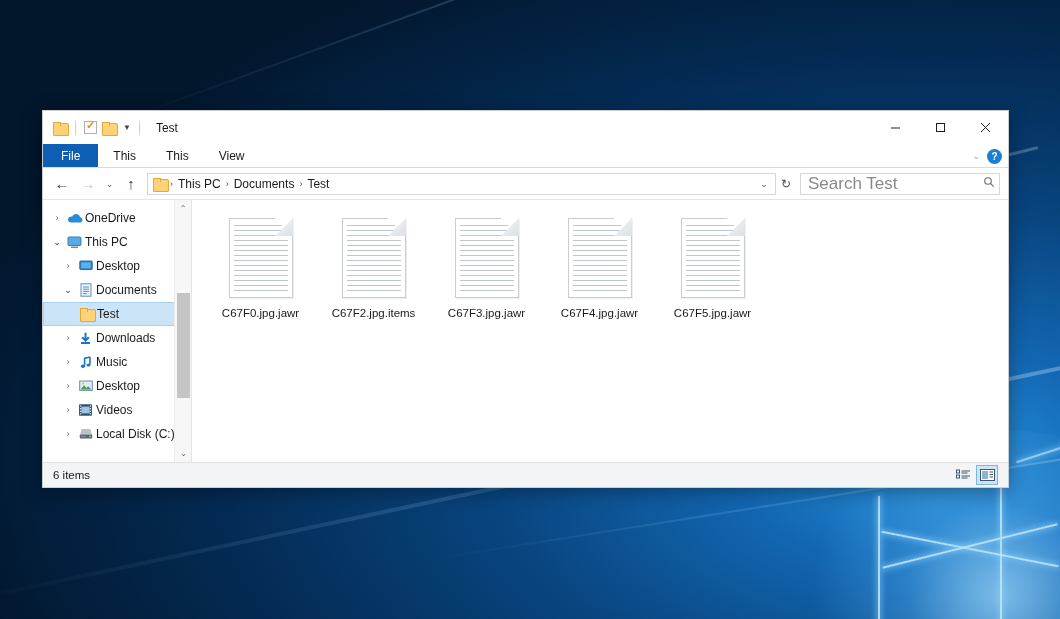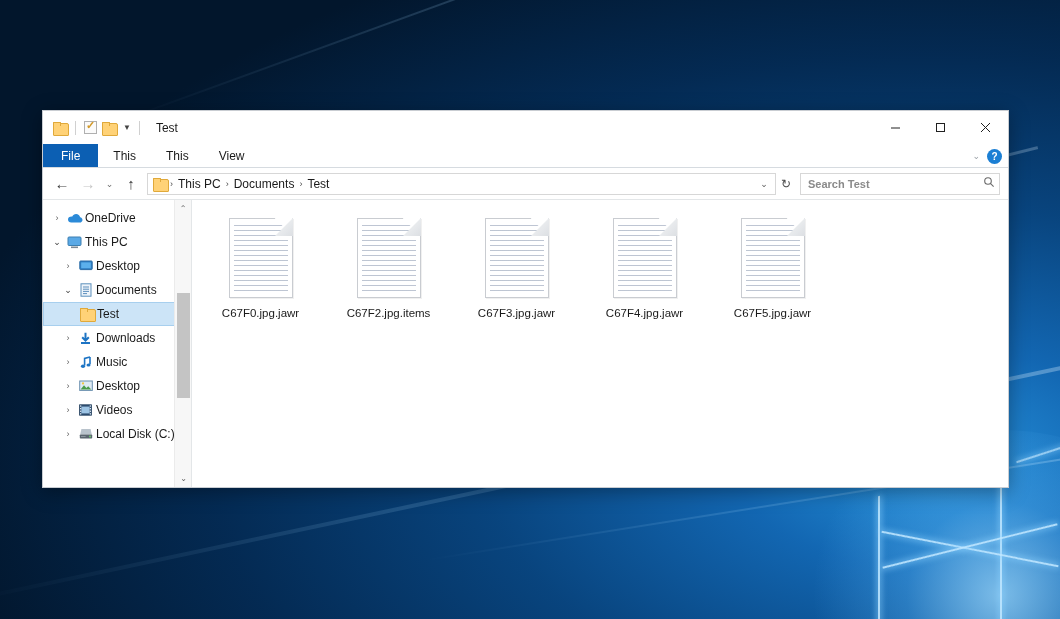--- a/index.html
+++ b/index.html
@@ -117,21 +117,21 @@
     font-size:12px; color:#1a1a1a;
   }
   .crumb { padding:0 4px; color:#1a1a1a; }
   .crumb-sep { color:#4a4a4a; font-size:9px; padding:0 1px; }
   .addr-spacer { flex:1; }
   .addr-caret { width:18px; text-align:center; font-size:9px; color:#5a5a5a; }
   .refresh { width:20px; text-align:center; font-size:12px; color:#4a4a4a; }
   .searchbox {
     width:200px; height:22px; border:1px solid #d7d7d7; background:#fff;
     display:flex; align-items:center; padding:0 4px 0 7px; margin-left:4px;
-    font-size:11px; color:#8a8a8a; justify-content:space-between;font-weight:bold;
+    font-size:17px; color:#8a8a8a; justify-content:space-between;
   }
   .search-ico { color:#6a6a6a; font-size:12px; }
 
   
   .wbody { flex:1; display:flex; min-height:0; border-top:1px solid #e3e6e8; }
 
   
   .navpane {
     width:149px; flex:0 0 149px; background:#ffffff; position:relative;
     border-right:1px solid #e3e6e8; padding-top:6px; overflow:hidden;
@@ -156,21 +156,21 @@
     height:17px; display:flex; align-items:center; justify-content:center;
     font-size:8px; color:#606060;
   }
   .sb-arrow.bottom { position:absolute; bottom:0; width:17px; }
   .sb-thumb {
     position:absolute; left:2px; top:93px; width:13px; height:105px; background:#c4c4c4;
   }
 
   
   .content { flex:1; background:#ffffff; position:relative; padding:14px 0 0 12px; }
-  .grid { display:flex; flex-wrap:wrap; gap:15px;align-items:flex-end; }
+  .grid { display:flex; flex-wrap:wrap; gap:0;align-items:flex-end; }
   .fitem {
     width:113px; display:flex; flex-direction:column; align-items:center;
     padding-top:4px;
   }
   .doc {
     width:64px; height:80px; position:relative;
   }
   .doc-page {
     position:absolute; inset:0; background:#fff;
     border:1px solid #c9ccd1;
@@ -490,14 +490,38 @@
             <div class="doc-fold2"></div>
             <div class="doc-fold3"></div>
           </div>
           <div class="fname">C67F5.jpg.jawr</div>
         </div>
 
       </div>
     </div>
   </div>
 
+  <div class="statusbar">
+    <span class="status-text">6 items</span>
+    <div class="viewbtns">
+      <div class="vbtn">
+        <svg width="15" height="13" viewBox="0 0 15 13">
+          <rect x="0.5" y="1" width="3" height="3" fill="none" stroke="#3a5670" stroke-width="1"></rect>
+          <rect x="0.5" y="6" width="3" height="3" fill="none" stroke="#3a5670" stroke-width="1"></rect>
+          <line x1="5.5" y1="2" x2="14" y2="2" stroke="#3a5670" stroke-width="1"></line>
+          <line x1="5.5" y1="4" x2="11.5" y2="4" stroke="#3a5670" stroke-width="1"></line>
+          <line x1="5.5" y1="7" x2="14" y2="7" stroke="#3a5670" stroke-width="1"></line>
+          <line x1="5.5" y1="9" x2="11.5" y2="9" stroke="#3a5670" stroke-width="1"></line>
+        </svg>
+      </div>
+      <div class="vbtn active">
+        <svg width="15" height="12" viewBox="0 0 15 12">
+          <rect x="0.5" y="0.5" width="14" height="11" fill="#ffffff" stroke="#3a5670" stroke-width="1"></rect>
+          <rect x="2" y="2" width="6" height="8" fill="#8fb2d0"></rect>
+          <line x1="9.5" y1="3" x2="13" y2="3" stroke="#3a5670" stroke-width="1"></line>
+          <line x1="9.5" y1="5.5" x2="13" y2="5.5" stroke="#3a5670" stroke-width="1"></line>
+          <line x1="9.5" y1="8" x2="13" y2="8" stroke="#3a5670" stroke-width="1"></line>
+        </svg>
+      </div>
+    </div>
+  </div>
 
 </div>
 
 </body></html>

